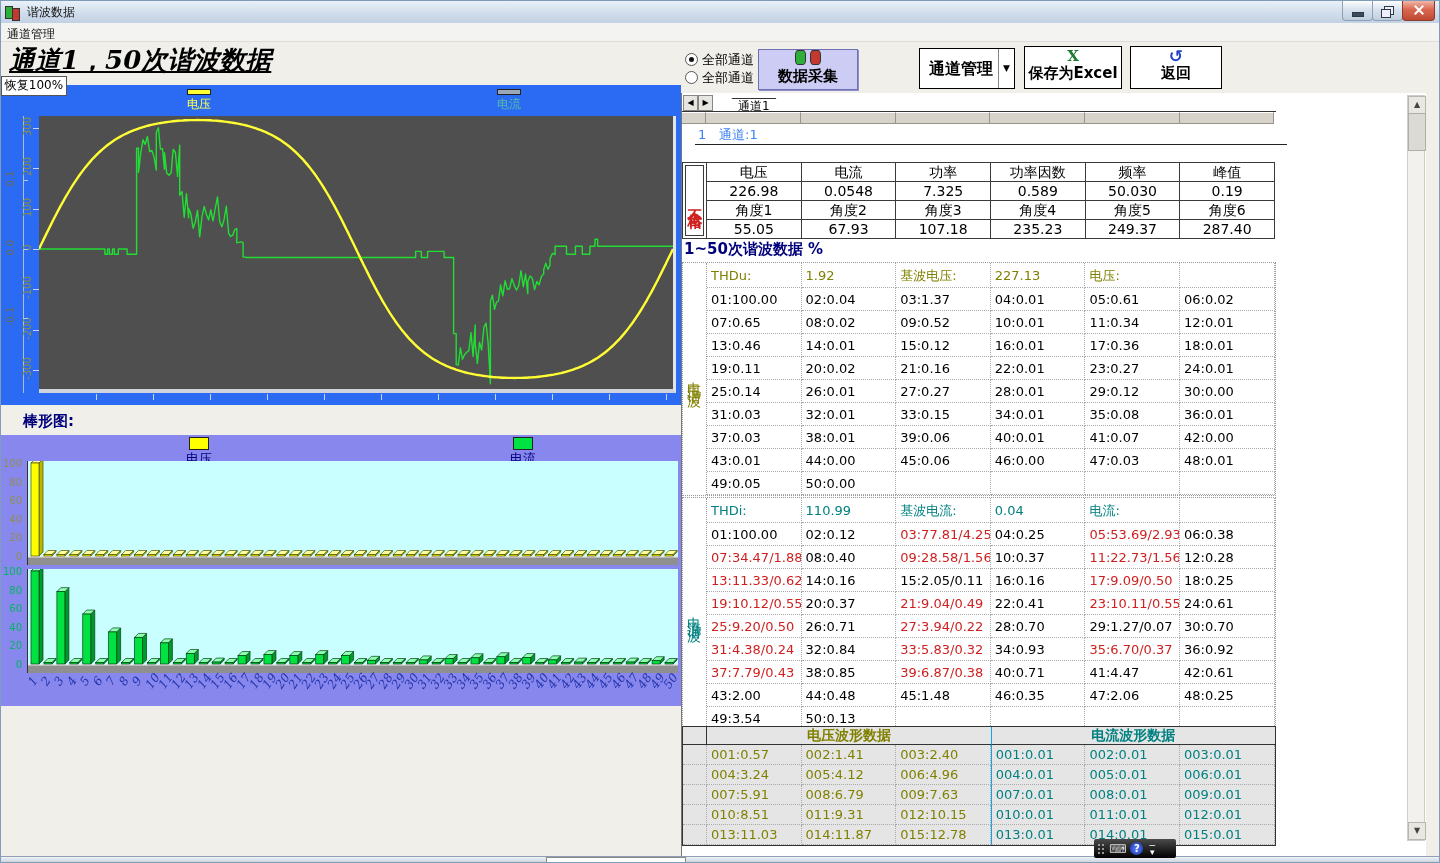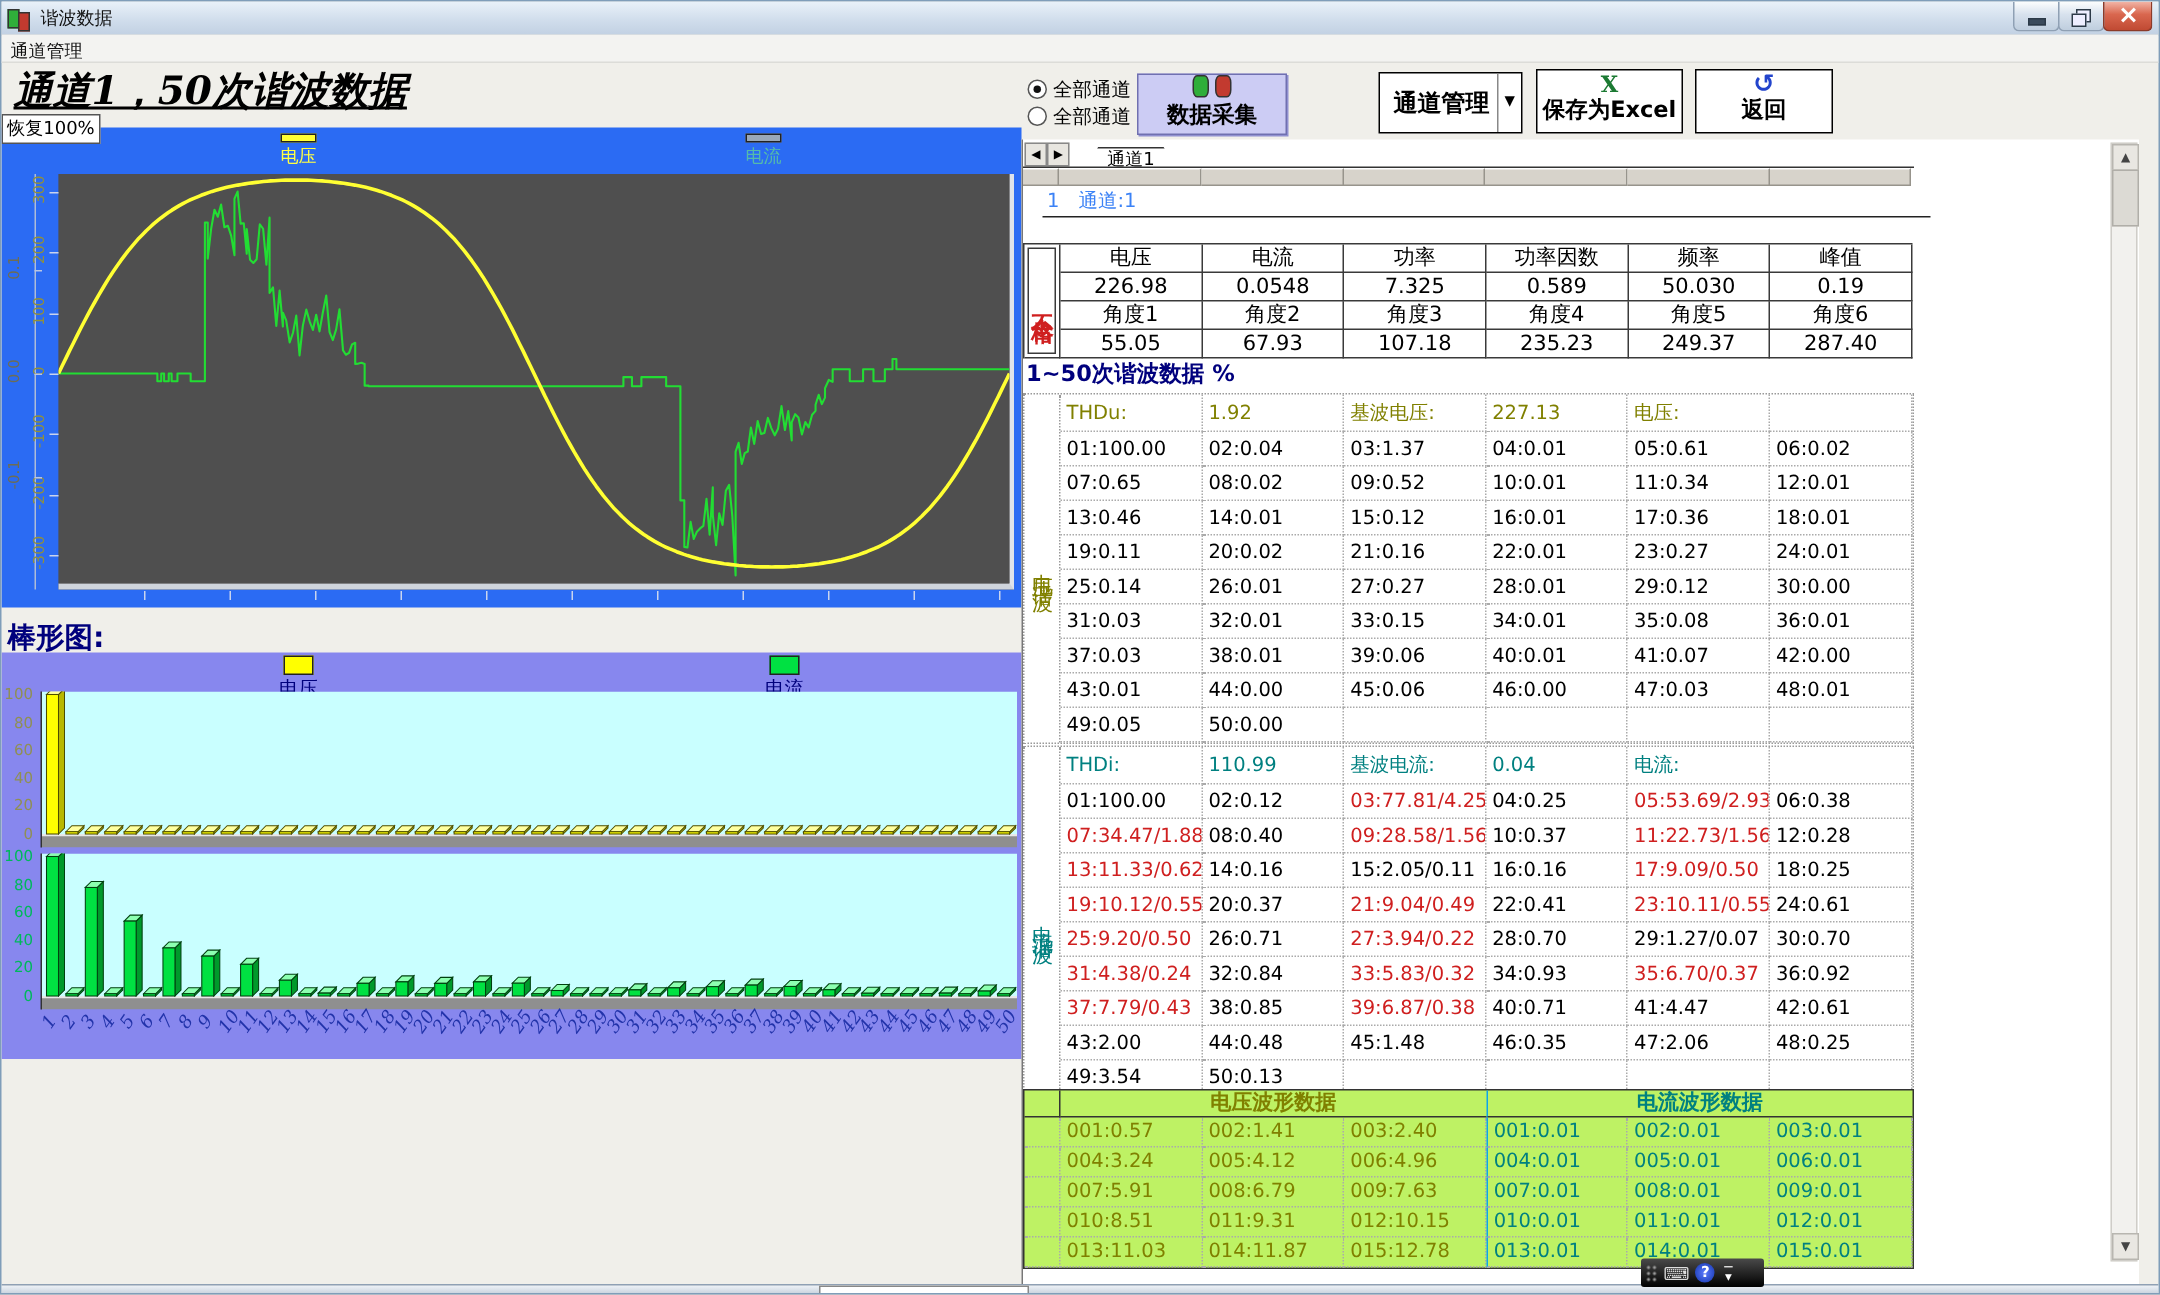--- a/index.html
+++ b/index.html
@@ -33,21 +33,21 @@
   .wplot{position:absolute;left:38px;top:31px;width:634px;height:273px;background:#4f4f4f;border-right:3px solid #dfe3ea;border-bottom:4px solid #cfd4dc;}
   .wylabels{position:absolute;left:0;top:31px;width:38px;height:273px;}
   .wylabels span{position:absolute;transform:rotate(-90deg);font-size:10px;width:34px;text-align:center;}
   .wylabels .vt{color:#90903c;left:9px;}
   .wylabels .ct{color:#6d6d54;left:-8px;}
   .wtick{position:absolute;width:6px;height:1px;background:#c9d4ee;left:32px;}
   .wctick{position:absolute;width:5px;height:1px;background:#b9c6e4;left:22px;}
   .waxis{position:absolute;left:22px;top:31px;width:1px;height:277px;background:#aebcd8;}
   .wxtick{position:absolute;top:309px;width:1px;height:6px;background:#c9d4ee;}
   
-  .barlabel{position:absolute;left:4px;top:411px;font-size:19px;font-weight:bold;color:#00007d;}
+  .barlabel{position:absolute;left:22px;top:411px;font-size:15px;font-weight:bold;color:#00007d;}
   .barpanel{position:absolute;left:0;top:434px;width:680px;height:271px;background:#8787ee;}
   .blegend{position:absolute;top:2px;width:44px;text-align:center;}
   .blegend .sw{margin:0 auto;width:18px;height:11px;border:1px solid #222;}
   .blegend .lbl{font-size:13px;color:#00007d;margin-top:0px;}
   .barchart{position:absolute;left:26px;width:650px;height:104px;border-left:1px solid #333;}
   .bylabels{position:absolute;left:0;width:26px;height:95px;}
   .bylabels span{position:absolute;right:5px;font-size:10px;width:22px;text-align:right;}
   .xlabels{position:absolute;left:26px;top:237px;width:654px;height:32px;overflow:hidden;}
   .xlabels span{position:absolute;top:2px;font-family:"DejaVu Serif",serif;font-style:italic;font-size:12px;color:#2233aa;transform:rotate(-55deg);}
   
@@ -63,21 +63,21 @@
   .measure{position:absolute;left:0;top:69px;display:grid;grid-template-columns:24px 94.7px 94.7px 94.6px 94.7px 94.7px 94.6px;border-top:1px solid #3a3a3a;border-left:1px solid #3a3a3a;background:#fff;}
   .measure .mc{height:18px;border-right:1px solid #3a3a3a;border-bottom:1px solid #3a3a3a;font-size:14px;text-align:center;line-height:18px;color:#000;}
   .verdict{grid-row:1/5;grid-column:1;border-right:1px solid #3a3a3a;border-bottom:1px solid #3a3a3a;display:flex;align-items:center;justify-content:center;writing-mode:vertical-rl;text-orientation:upright;color:#cf1f1f;font-weight:bold;font-size:15px;letter-spacing:2px;box-shadow:inset 0 0 0 2px #fff,inset 0 0 0 3px #3a3a3a;}
   .sectiontitle{position:absolute;left:2px;top:147px;font-size:15px;font-weight:bold;color:#00007d;}
   .hblock{position:absolute;left:0;display:flex;border:1px dotted #999;box-sizing:border-box;}
   .hgutter{width:23px;border-right:1px dotted #999;display:flex;align-items:center;justify-content:center;writing-mode:vertical-rl;text-orientation:upright;font-size:14px;letter-spacing:4px;}
   .hgrid{display:grid;grid-template-columns:repeat(6,94.6px);}
   .hcell{height:23px;line-height:23px;font-size:13px;padding-left:4px;box-sizing:border-box;border-right:1px dotted #aaa;border-bottom:1px dotted #aaa;color:#000;white-space:nowrap;overflow:hidden;}
   .hcell.thd{height:25px;line-height:25px;}
   .olive{color:#808000;} .teal{color:#008080;} .red{color:#cf1f1f;}
-  .wtable{position:absolute;left:0;top:633px;display:grid;grid-template-columns:24px repeat(6,94.6px);border:1px solid #333;box-sizing:border-box;background:#bef264;}
+  .wtable{position:absolute;left:0;top:633px;display:grid;grid-template-columns:24px repeat(6,94.6px);border:1px solid #333;box-sizing:border-box;background:#e5e5e5;}
   .wtable .wh{height:17px;line-height:17px;font-size:14px;font-weight:bold;text-align:center;border-bottom:1px solid #333;}
   .wtable .wg{border-right:1px solid #333;}
   .wtable .wc{height:20px;line-height:20px;font-size:13px;padding-left:4px;border-right:1px dotted #aaa;border-bottom:1px dotted #aaa;box-sizing:border-box;white-space:nowrap;}
   .wtable .solidl{border-left:1px solid #0ea5e9;}
   
   .controls{position:absolute;left:682px;top:44px;width:740px;height:46px;}
   .radio{position:absolute;left:2px;font-size:13px;color:#000;cursor:pointer;}
   .radio .rb{display:inline-block;width:11px;height:11px;border:1px solid #555;border-radius:50%;background:#fff;vertical-align:-2px;margin-right:4px;position:relative;}
   .radio.sel .rb:after{content:"";position:absolute;left:3px;top:3px;width:5px;height:5px;border-radius:50%;background:#111;}
   .btn{position:absolute;background:#fff;border:1px solid #000;text-align:center;cursor:pointer;font-size:15px;font-weight:bold;color:#000;box-sizing:border-box;}

